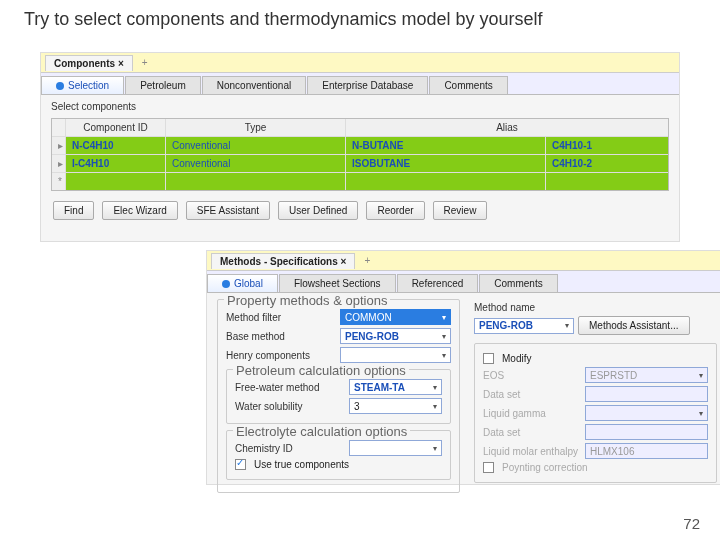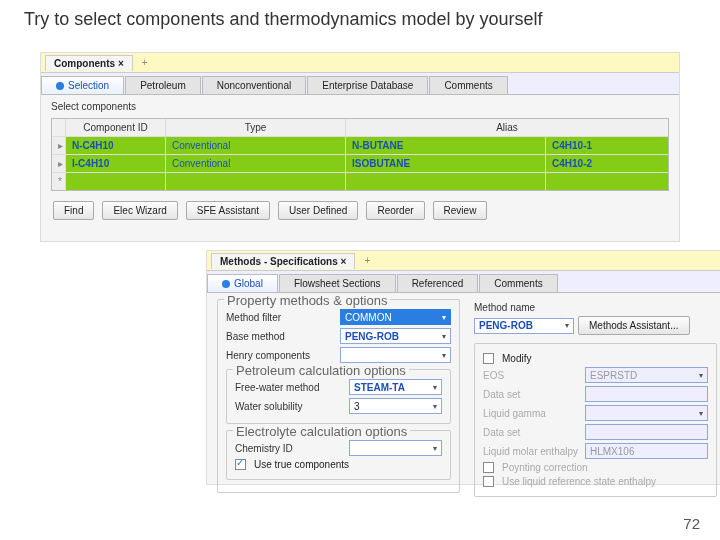--- a/index.html
+++ b/index.html
@@ -374,22 +374,18 @@
         <div class="form-row disabled">
           <span class="form-label sm">Liquid molar enthalpy</span>
           <span class="combo readonly">
               <span>HLMX106</span>
             </span>
         </div>
         <div class="form-row disabled">
           <span class="check"></span>
           <span>Poynting correction</span>
         </div>
-        <div class="form-row disabled">
-          <span class="check"></span>
-          <span>Use liquid reference state enthalpy</span>
-        </div>
       </div>
     </div>
   </div>
 </div>
 
 <div class="page-num">72</div>
 
 </body></html>

